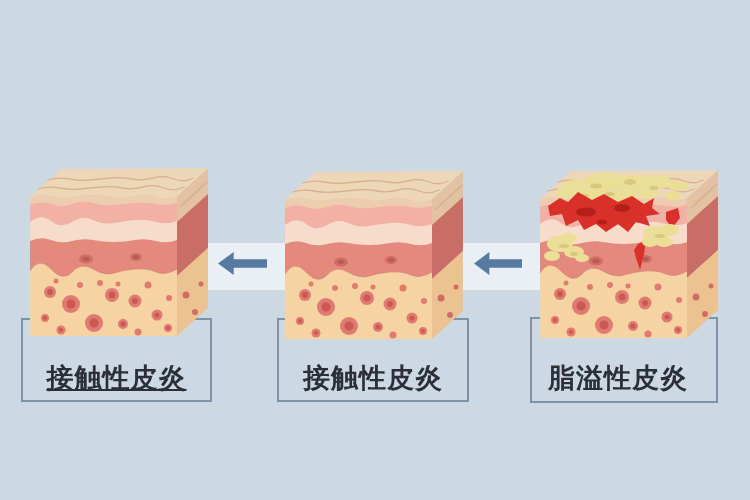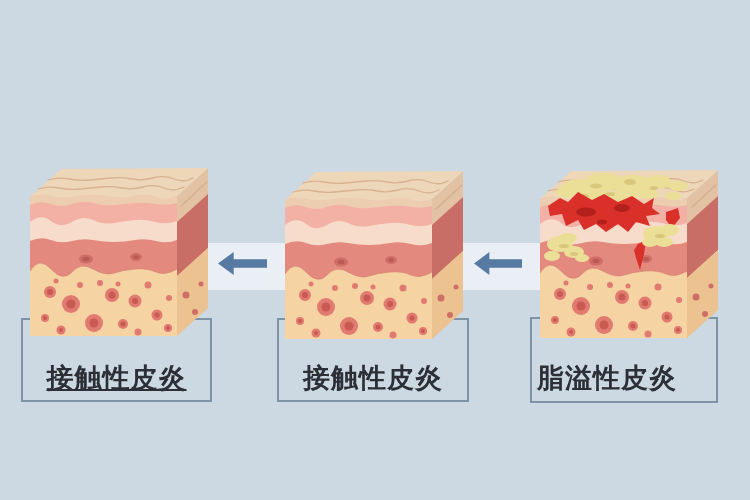--- a/index.html
+++ b/index.html
@@ -34,21 +34,21 @@
   .arrow1{left:218px;top:252px;}
   .arrow2{left:474px;top:252px;}
   .arrow polygon{fill:var(--arrow,#567aa2);}
   .block-label{
     position:absolute;top:362px;height:32px;line-height:32px;
     text-align:center;font-size:27px;font-weight:bold;
     letter-spacing:1px;color:var(--label-text,#2c3036);z-index:3;
   }
   .label1{left:21px;width:191px;text-decoration:underline;}
   .label2{left:277px;width:192px;}
-  .label3{left:530px;width:154px;}
+  .label3{left:541px;width:154px;}
   
   .c-top{fill:var(--skin-top,#eed6b9);}
   .c-topline{stroke:var(--skin-top-line,#d2ab89);stroke-width:1.3;fill:none;stroke-linecap:round;opacity:.85;}
   .c-surface{fill:var(--skin-surface,#eccdb0);}
   .c-salmon{fill:var(--skin-epidermis,#f3b0a5);}
   .c-cream{fill:var(--skin-dermis-light,#f8dccb);}
   .c-rose{fill:var(--skin-dermis,#e4897e);}
   .c-roseline{stroke:var(--skin-dermis-edge,#d07a6e);stroke-width:1;fill:none;opacity:.6;}
   .c-sand{fill:var(--skin-hypodermis,#f5d3a2);}
   .c-side{fill:var(--skin-side,#e2c2a3);}

